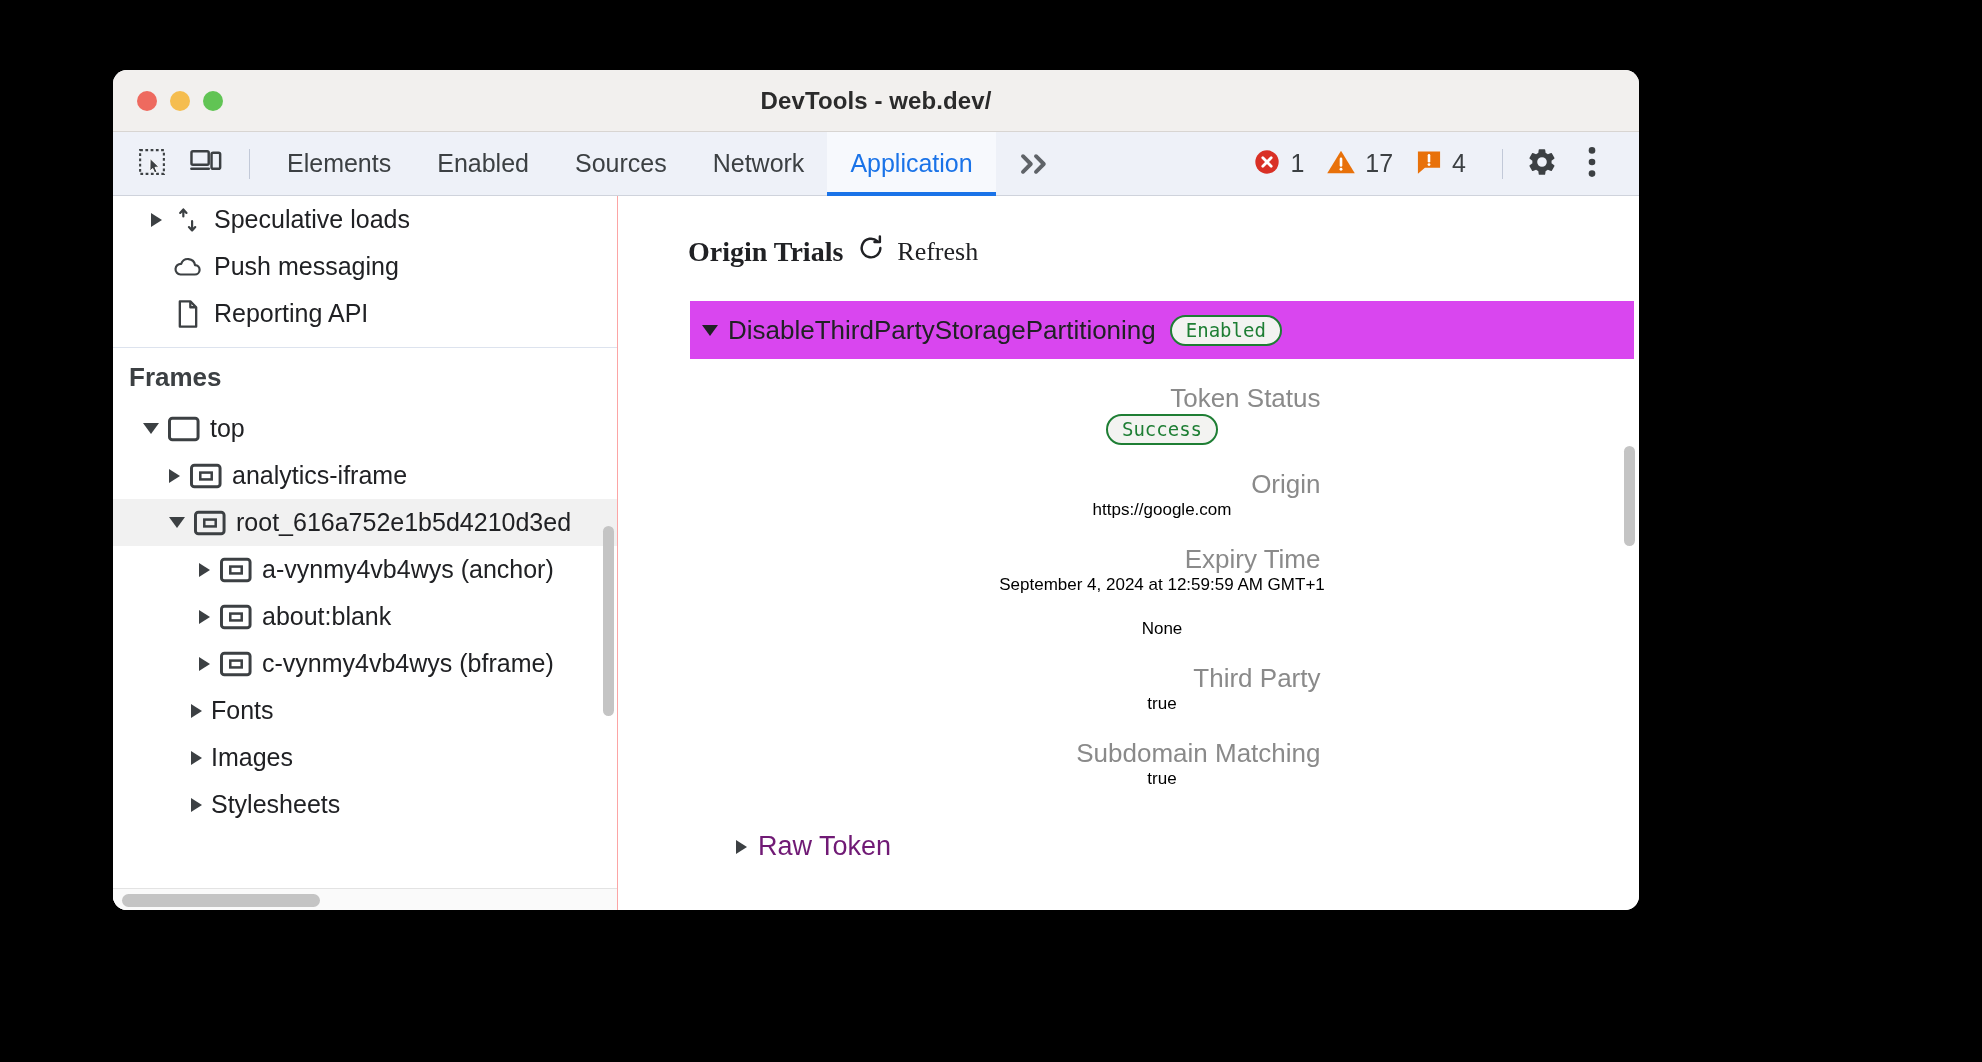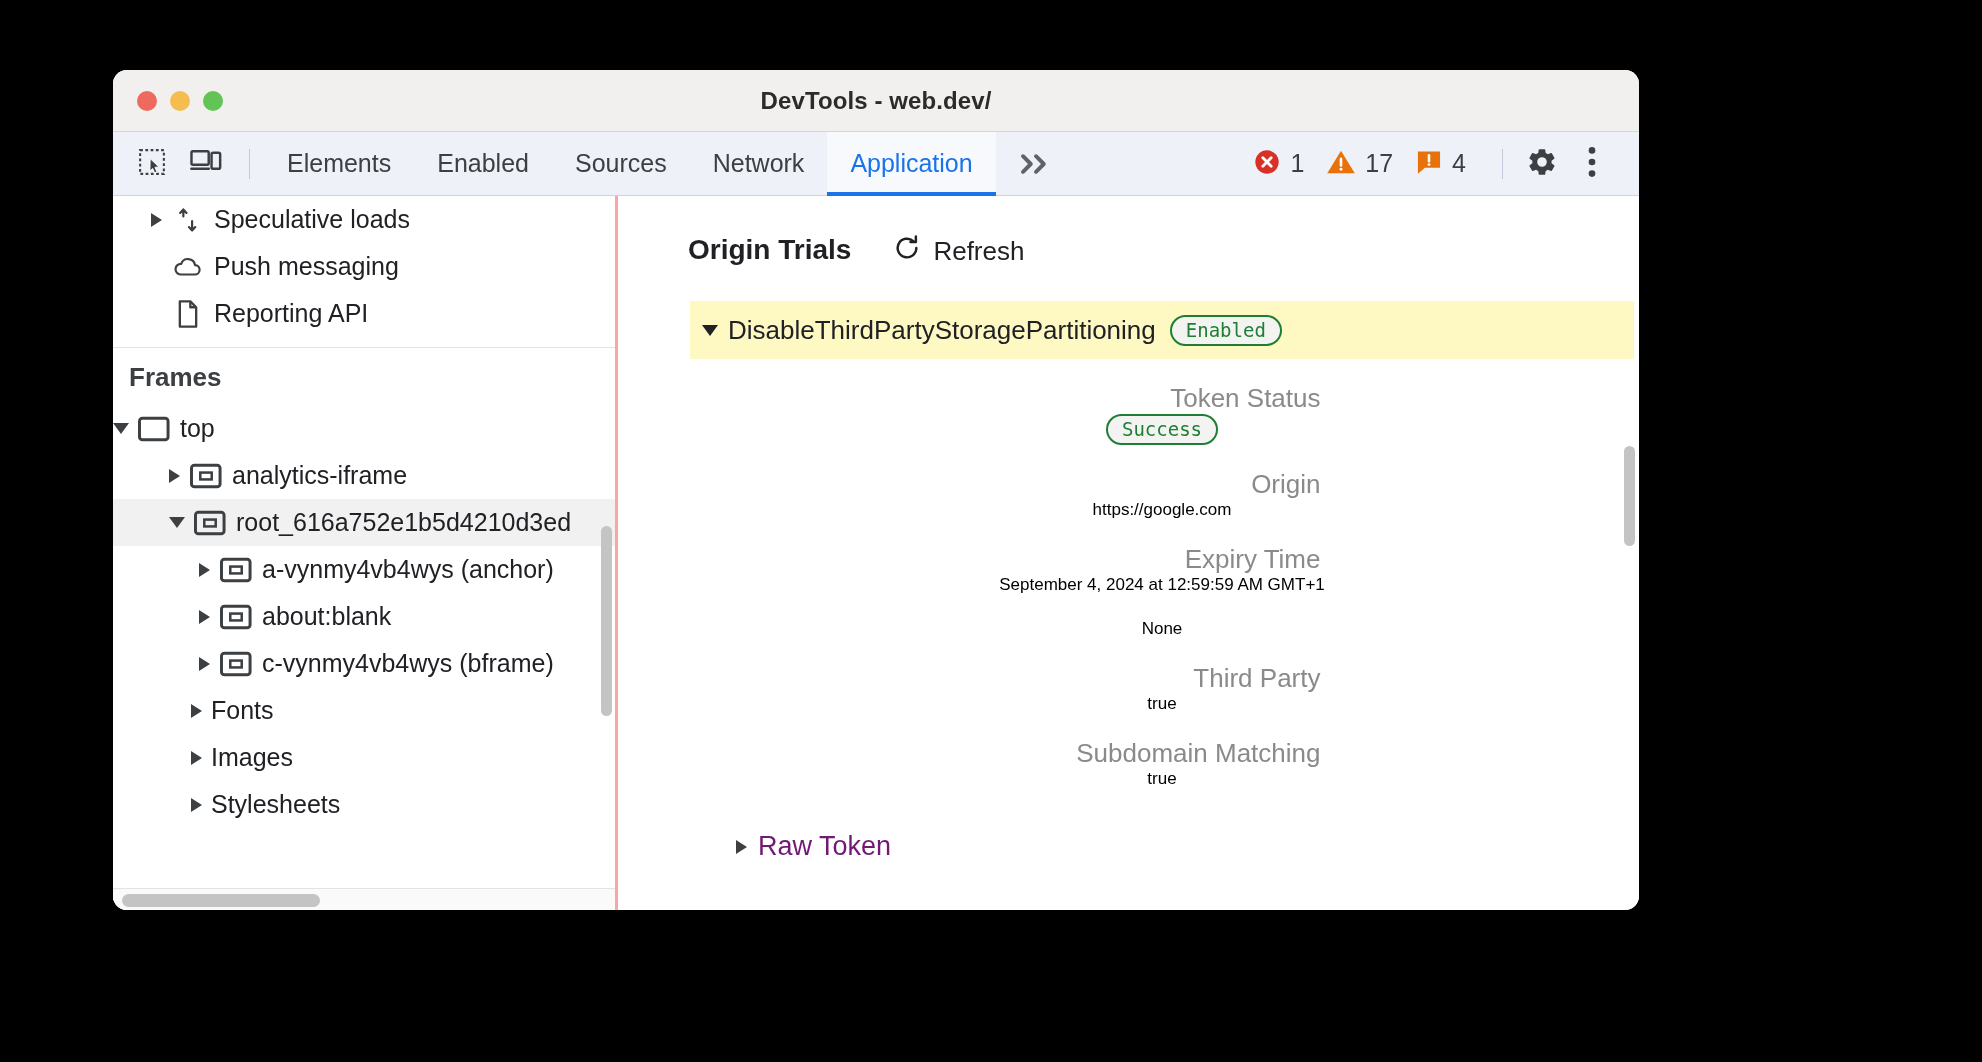--- a/index.html
+++ b/index.html
@@ -91,21 +91,21 @@
     position: relative;
     height: calc(840px - 62px - 64px);
     display: flex;
   }
 
   
   #sidebar {
     position: relative;
     width: 505px;
     background: #ffffff;
-    border-right: 3px solid #fca5a5;
+    border-right: 1px solid #fca5a5;
     overflow: hidden;
     flex: none;
   }
   .tree-row {
     display: flex; align-items: center;
     height: 47px;
     font-size: 25px; color: #202124;
     white-space: nowrap;
     cursor: pointer;
   }
@@ -148,34 +148,35 @@
   }
 
   
   #main {
     position: relative;
     flex: 1;
     background: #ffffff;
     overflow: hidden;
   }
   #main-header {
-    display: flex; 
+    display: flex; align-items: center;
     padding: 38px 0 0 70px;
-    gap: 42px;
+    gap: 14px;
+    font-family: Liberation Serif, serif;
   }
   #ot-title { font-size: 28px; font-weight: bold; color: #202124; }
   #refresh-btn {
     display: flex; align-items: center; gap: 12px;
     font-size: 26px; color: #202124;
     cursor: pointer;
   }
   #trial-card { margin: 32px 0 0 72px; width: 944px; }
   #trial-header {
     display: flex; align-items: center;
-    background: #fef9c3;
+    background: #d946ef;
     height: 58px;
     padding-left: 12px;
     cursor: pointer;
   }
   #trial-header .tri.open { border-top-color: #202124; margin-right: 10px; }
   #trial-name { font-size: 26px; color: #202124; }
   .pill {
     display: inline-flex; align-items: center;
     border: 2px solid #1e7e34;
     color: #1e7e34;
@@ -360,21 +361,21 @@
             <path d="M12 1.2v5h5" fill="none" stroke="#3c4043" stroke-width="2" stroke-linejoin="round"></path>
           </svg>
         </span>
         <span>Reporting API</span>
       </div>
 
       <div id="sidebar-divider"></div>
 
       <div class="sec-title">Frames</div>
 
-      <div class="tree-row" style="">
+      <div class="tree-row" style="padding-left:30px">
         <span class="tri open"></span>
         <span class="ic">
           <svg width="32" height="26" viewBox="0 0 28 22">
             <rect x="1.3" y="1.5" width="25" height="19" rx="2.6" fill="none" stroke="#3c4043" stroke-width="2.6"></rect>
           </svg>
         </span>
         <span>top</span>
       </div>
 
       <div class="tree-row" style="padding-left:56px">

